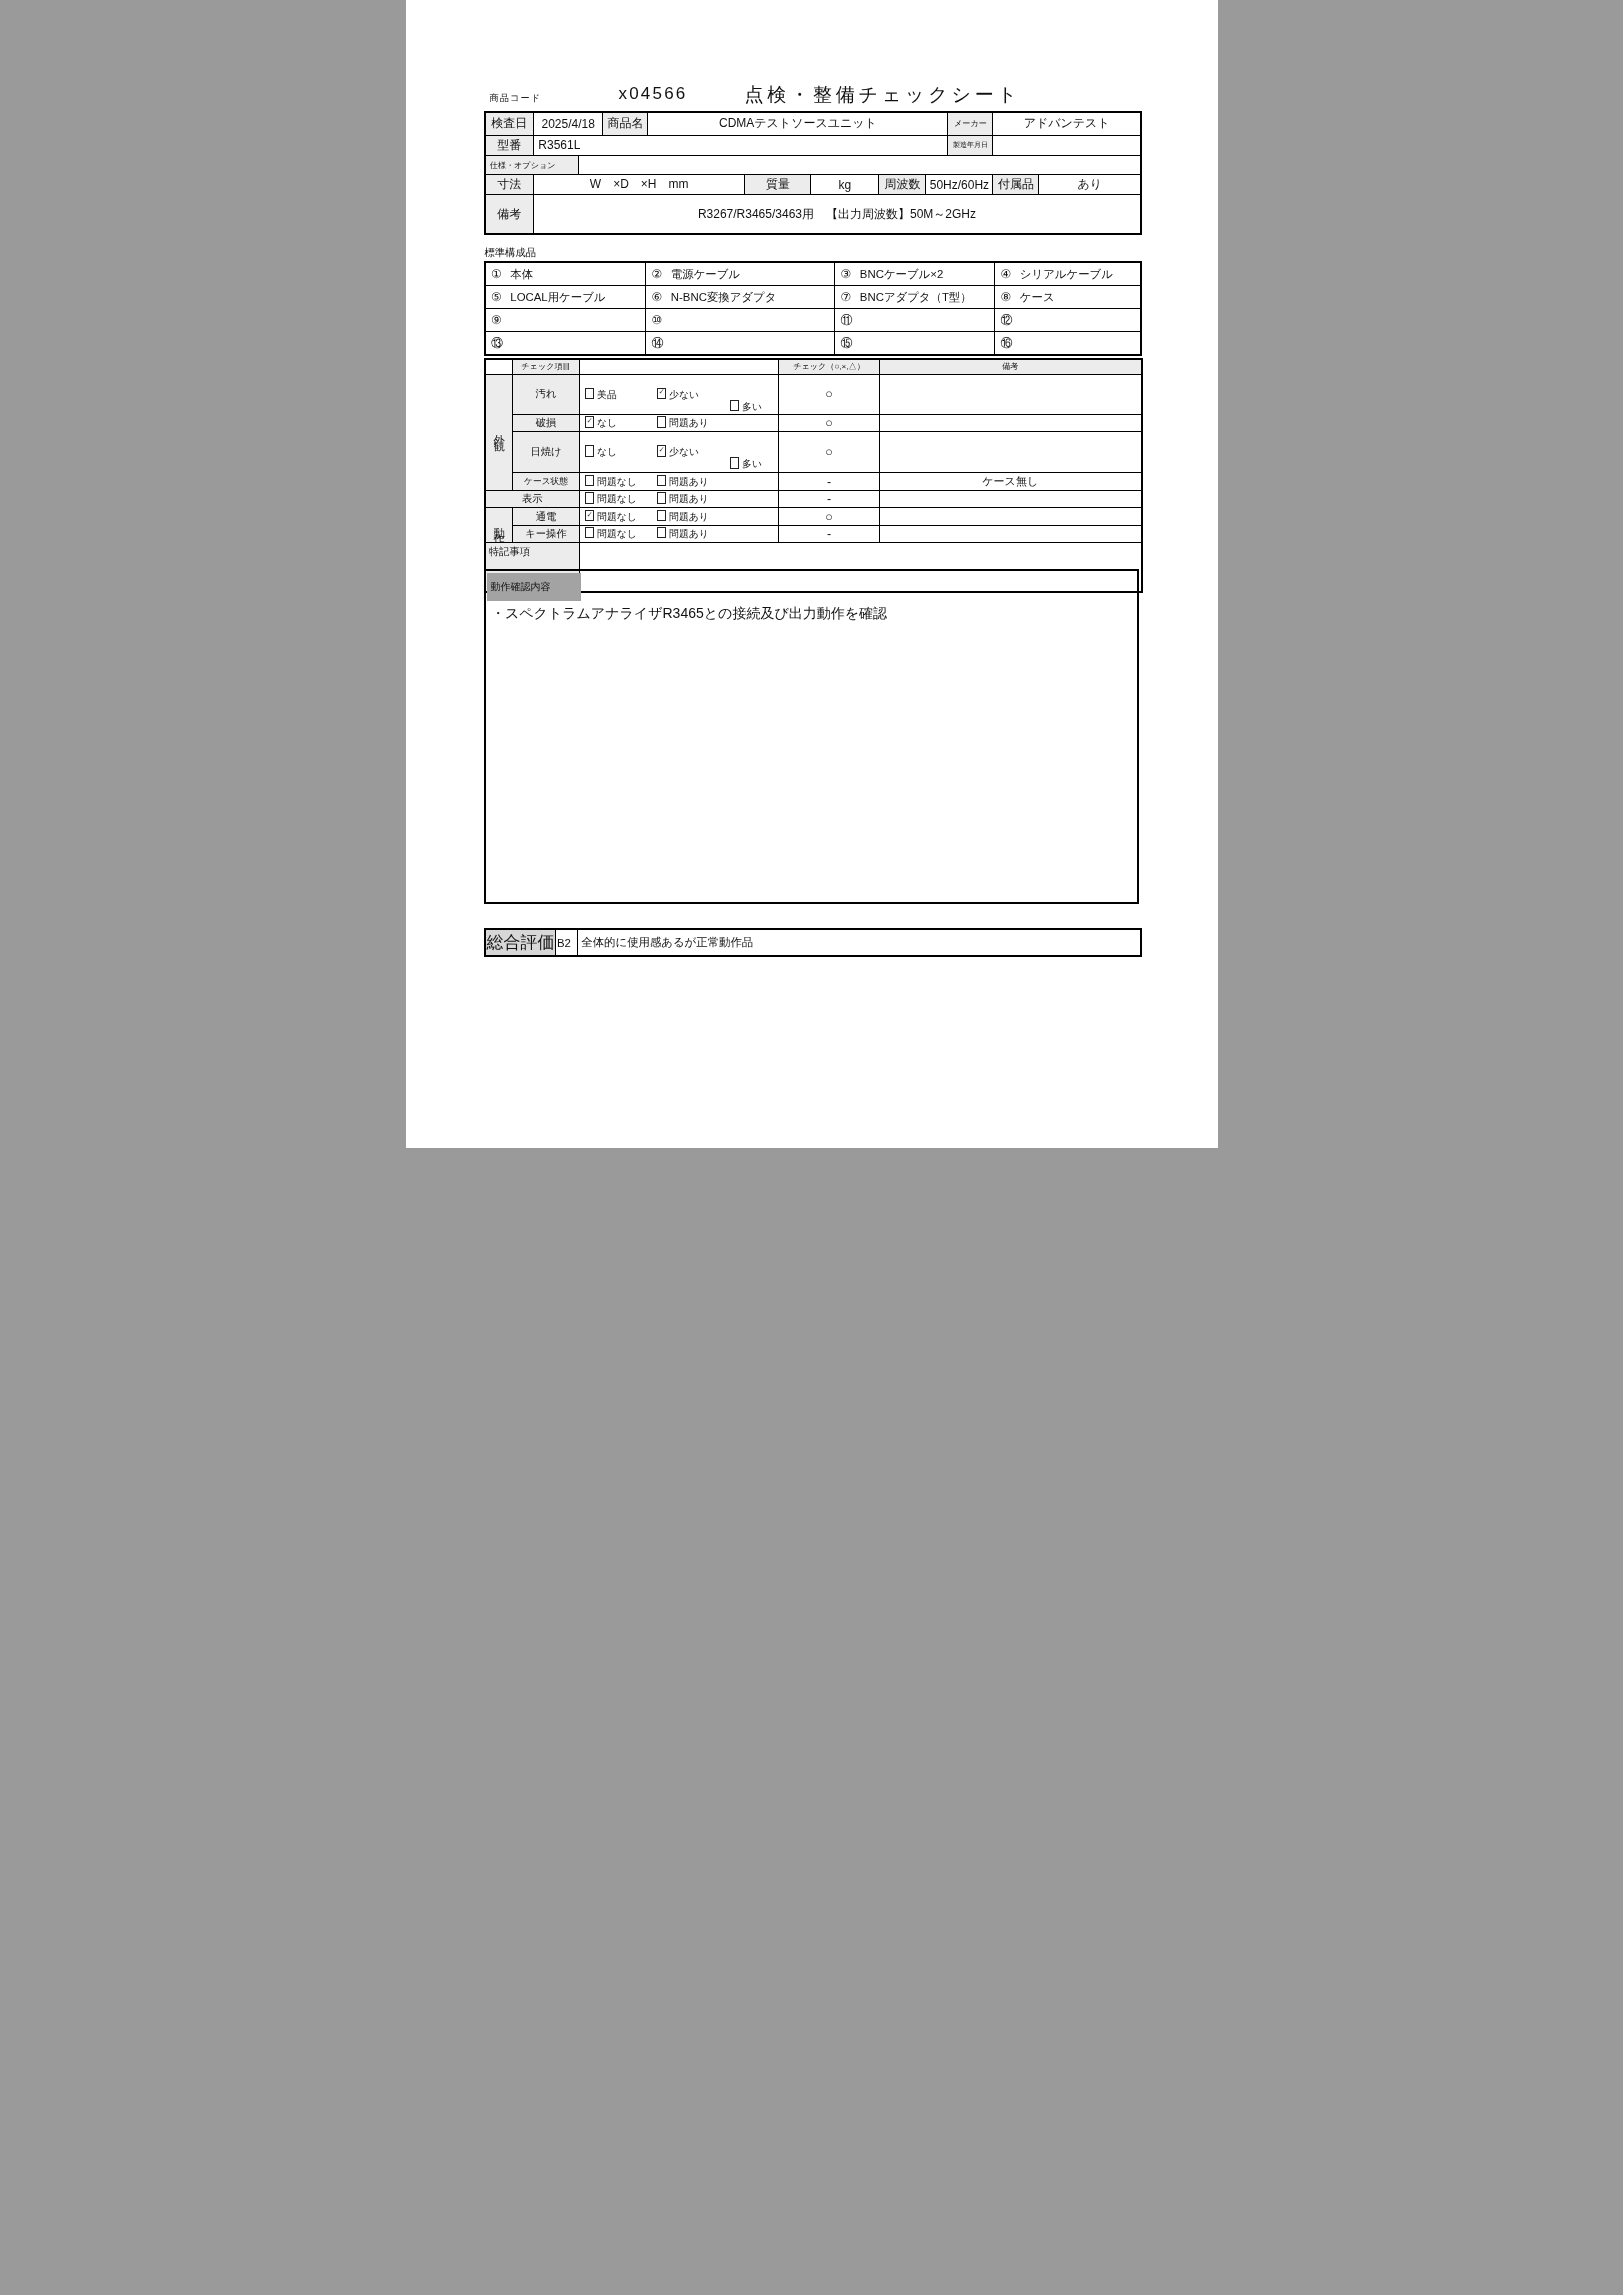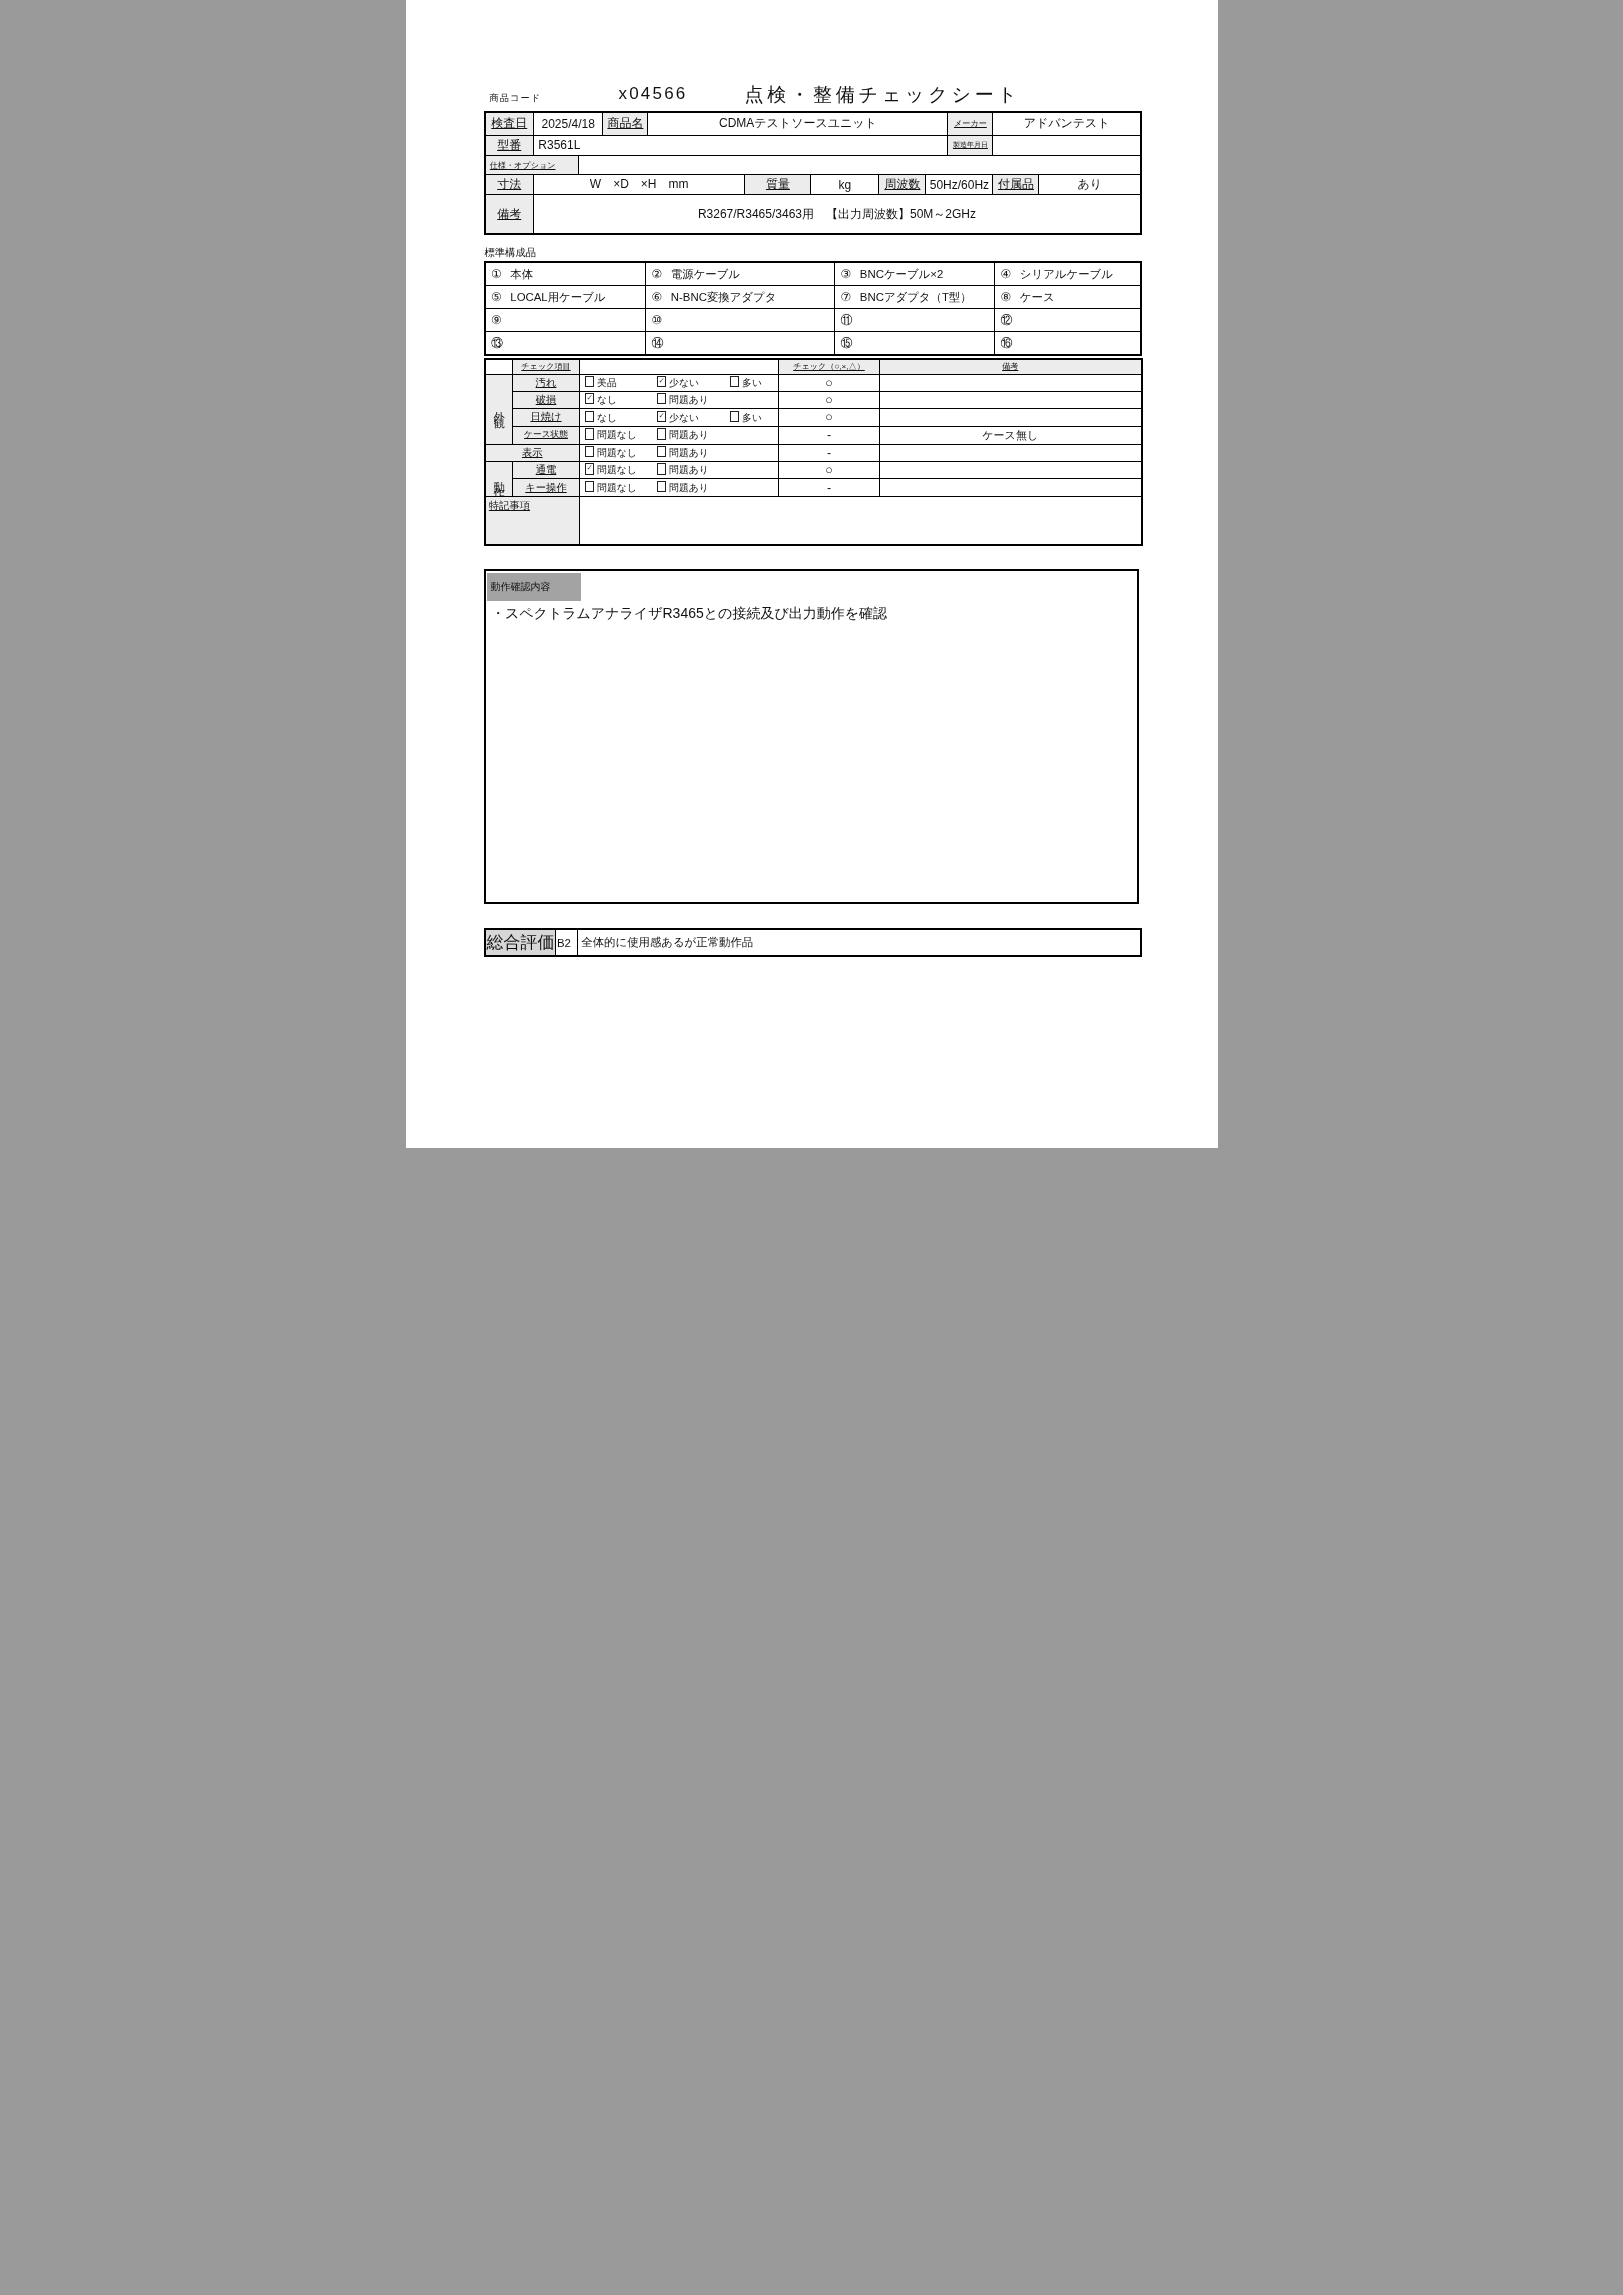--- a/index.html
+++ b/index.html
@@ -10,21 +10,21 @@
   }
   
   .doc-header{position:absolute;left:0;top:0;width:100%;height:111px;}
   .pc-label{position:absolute;left:84px;top:92px;font-size:9.2px;letter-spacing:1.1px;}
   .pc-value{position:absolute;left:168px;top:84px;font-size:17px;letter-spacing:2.2px;margin-left:45px;}
   .doc-title{position:absolute;left:339px;top:82px;font-size:19px;letter-spacing:3.8px;font-weight:500;}
 
   
   table{border-collapse:collapse;table-layout:fixed;}
   td{overflow:hidden;white-space:nowrap;}
-  .gray{background:#ececec;text-decoration:underline;}
+  .gray{background:#ececec;}
   .c{text-align:center;}
 
   
   .t1{position:absolute;left:78px;top:111px;width:657px;border:2.7px solid #000;}
   .t1 td{border:1.6px solid #000;font-size:12px;vertical-align:middle;}
   .t1 tr.r1{height:23.4px;} .t1 tr{height:19.6px;} .t1 tr.r5{height:39px;}
   .t1 .sm{font-size:8.1px;}
   .t1 .xs{font-size:7px;}
   .t1 .left{text-align:left;padding-left:4.3px;}
 
@@ -43,21 +43,21 @@
   .t3 tr.thick td{border-top:1.6px solid #000;}
   .t3 .hcell{font-size:8.1px;text-align:center;}
   .t3 .grp span{writing-mode:vertical-rl;text-orientation:upright;letter-spacing:6px;font-size:11.4px;}
   .t3 .grp{text-align:center;}
   .t3 .itm{font-size:10.3px;text-align:center;}
   .t3 .itm.small{font-size:8.7px;}
   .t3 .opts{padding-left:5.4px;}
   .opt{display:inline-block;font-size:9.8px;vertical-align:middle;}
   .opts .opt:nth-child(1){width:72px;}
   .opts .opt:nth-child(2){width:73px;}
-  .opts .opt:nth-child(3){width:auto;}
+  .opts .opt:nth-child(3){width:auto;margin-top:24px;}
   .cb{display:inline-block;width:7px;height:9.2px;border:1.1px solid #222;background:#fff;
       vertical-align:-1.6px;margin-right:2.7px;position:relative;}
   .opt .ck{display:none;position:absolute;left:0px;top:-1.1px;font-size:7.6px;color:#444;}
   .opt.checked .ck{display:block;}
   .t3 .chk{font-size:12.5px;text-align:center;}
   .t3 .rmk{font-size:11px;text-align:center;}
   .t3 tr.notes{height:49px;}
   .t3 .notes-label{font-size:10.3px;vertical-align:top;text-align:left;padding:2.2px 0 0 3.3px;}
 
   

